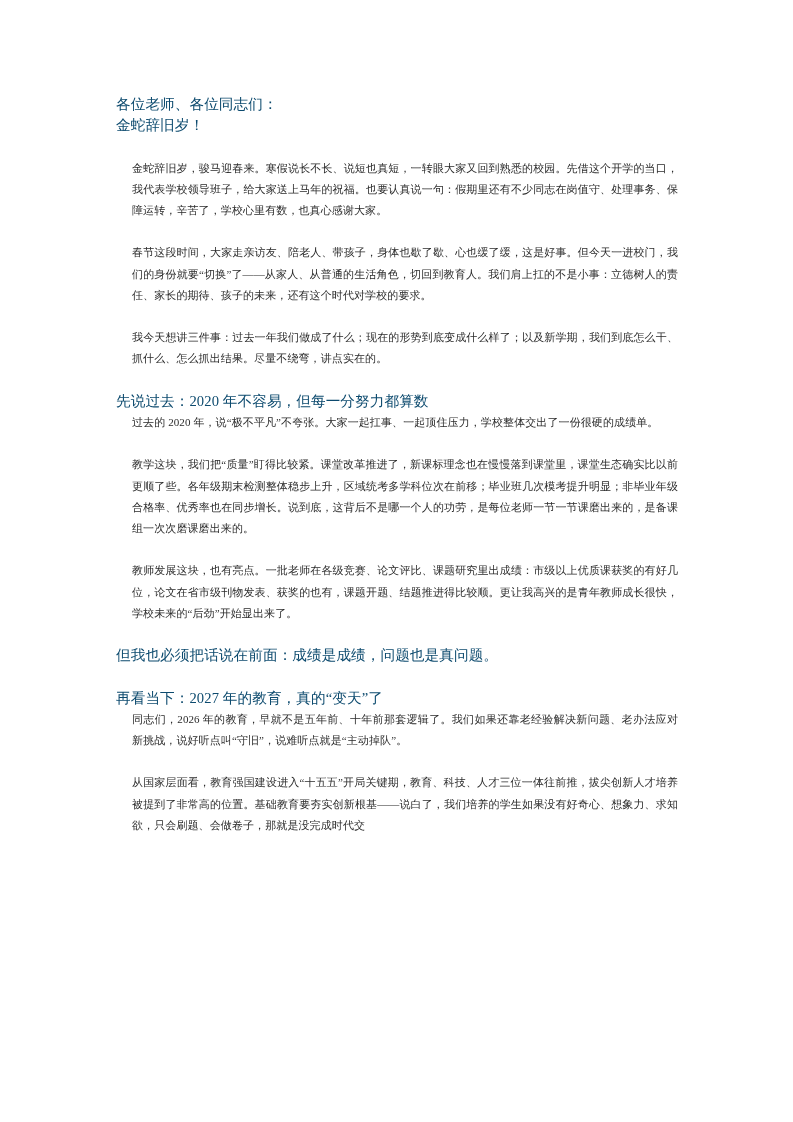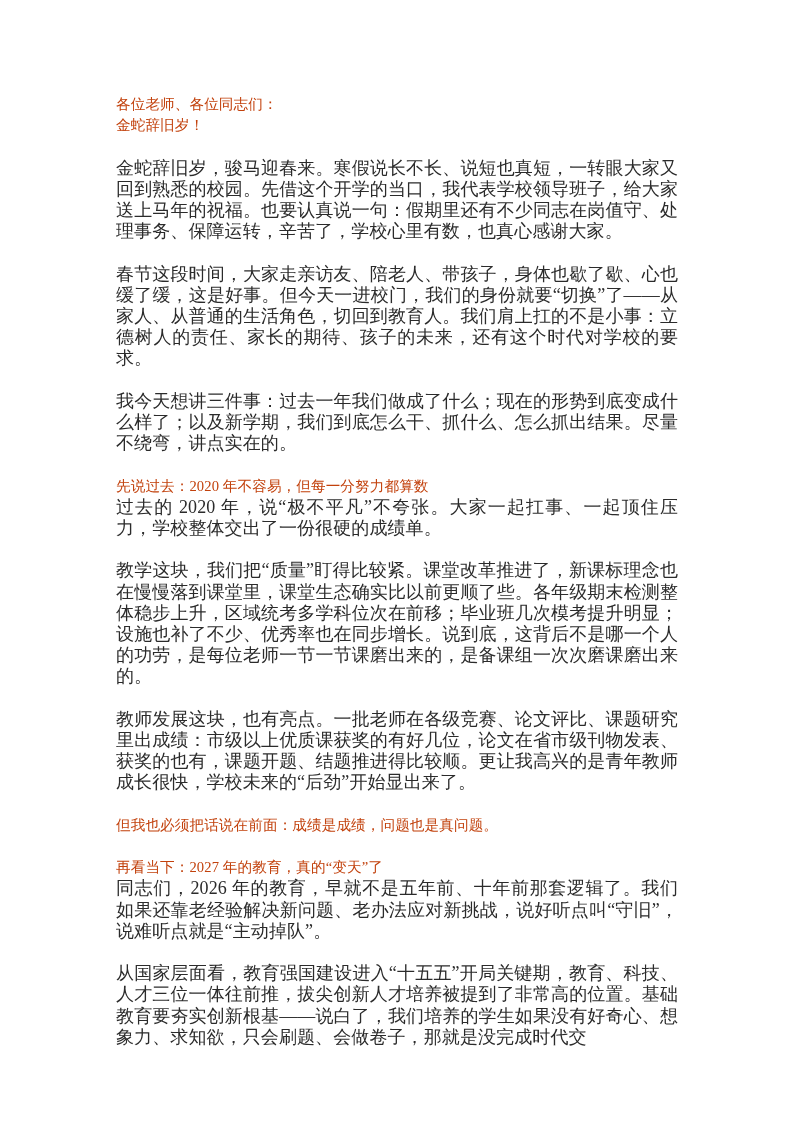--- a/index.html
+++ b/index.html
@@ -25,37 +25,37 @@
   }
 
   .doc-body {
     position: absolute;
     left: 116px;
     top: 94px;
     width: 562px;
   }
 
   .para {
-    margin: 0 0 0 0;
+    margin: 0 0 0 16px;
     color: #2b2b2b;
-    font-size: 18px;
+    font-size: 11px;
     line-height: 21.2px;
     text-align: justify;
     text-justify: inter-ideograph;
     letter-spacing: 0.1px;
     word-break: break-all;
   }
 
   
   .para.tight {
     margin-top: 0;
   }
 
   .heading-line {
-    color: #c2410c;
+    color: #0c4a6e;
     font-size: 14.6px;
     line-height: 21.2px;
     text-align: left;
     letter-spacing: 0.1px;
   }
 
   .block + .block {
     margin-top: 21.2px;
   }
 </style>
@@ -81,21 +81,21 @@
     <div class="block">
       <p class="para">我今天想讲三件事：过去一年我们做成了什么；现在的形势到底变成什么样了；以及新学期，我们到底怎么干、抓什么、怎么抓出结果。尽量不绕弯，讲点实在的。</p>
     </div>
 
     <div class="block">
       <div class="heading-line">先说过去：2020 年不容易，但每一分努力都算数</div>
       <p class="para tight">过去的 2020 年，说“极不平凡”不夸张。大家一起扛事、一起顶住压力，学校整体交出了一份很硬的成绩单。</p>
     </div>
 
     <div class="block">
-      <p class="para">教学这块，我们把“质量”盯得比较紧。课堂改革推进了，新课标理念也在慢慢落到课堂里，课堂生态确实比以前更顺了些。各年级期末检测整体稳步上升，区域统考多学科位次在前移；毕业班几次模考提升明显；设施也补了不少、优秀率也在同步增长。说到底，这背后不是哪一个人的功劳，是每位老师一节一节课磨出来的，是备课组一次次磨课磨出来的。</p>
+      <p class="para">教学这块，我们把“质量”盯得比较紧。课堂改革推进了，新课标理念也在慢慢落到课堂里，课堂生态确实比以前更顺了些。各年级期末检测整体稳步上升，区域统考多学科位次在前移；毕业班几次模考提升明显；非毕业年级合格率、优秀率也在同步增长。说到底，这背后不是哪一个人的功劳，是每位老师一节一节课磨出来的，是备课组一次次磨课磨出来的。</p>
     </div>
 
     <div class="block">
       <p class="para">教师发展这块，也有亮点。一批老师在各级竞赛、论文评比、课题研究里出成绩：市级以上优质课获奖的有好几位，论文在省市级刊物发表、获奖的也有，课题开题、结题推进得比较顺。更让我高兴的是青年教师成长很快，学校未来的“后劲”开始显出来了。</p>
     </div>
 
 
     <div class="block">
       <div class="heading-line">但我也必须把话说在前面：成绩是成绩，问题也是真问题。</div>
     </div>

